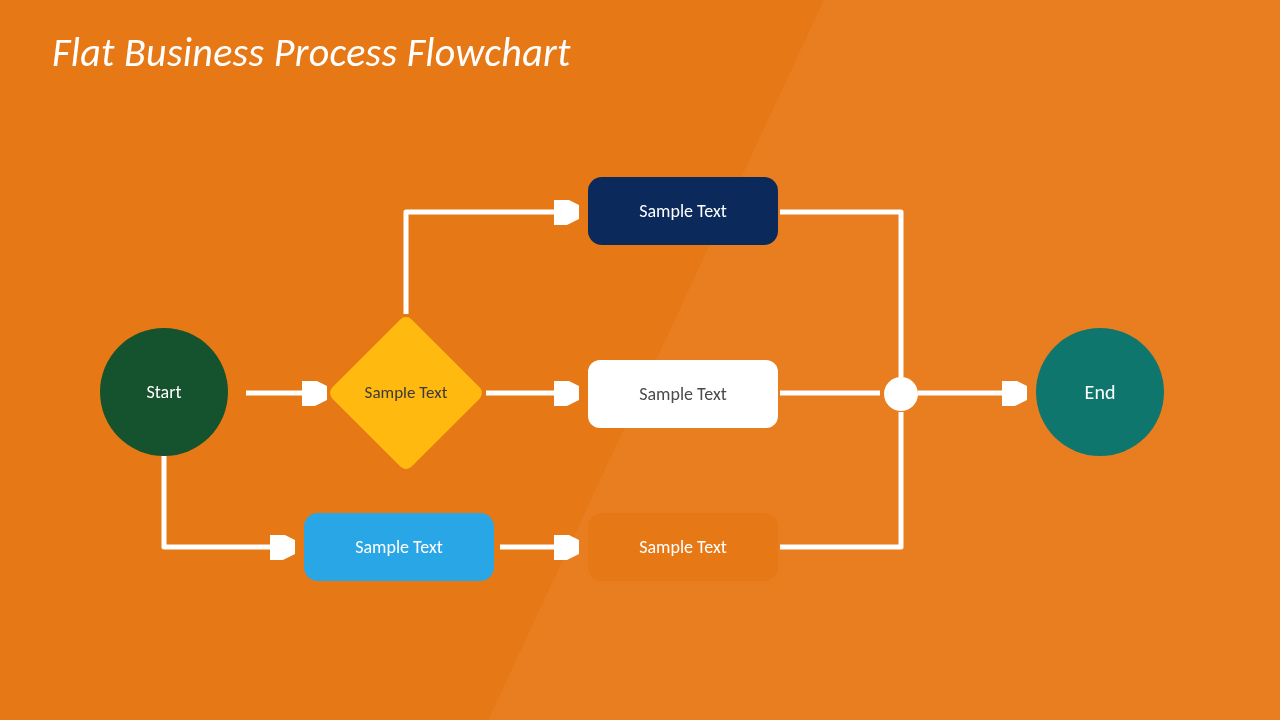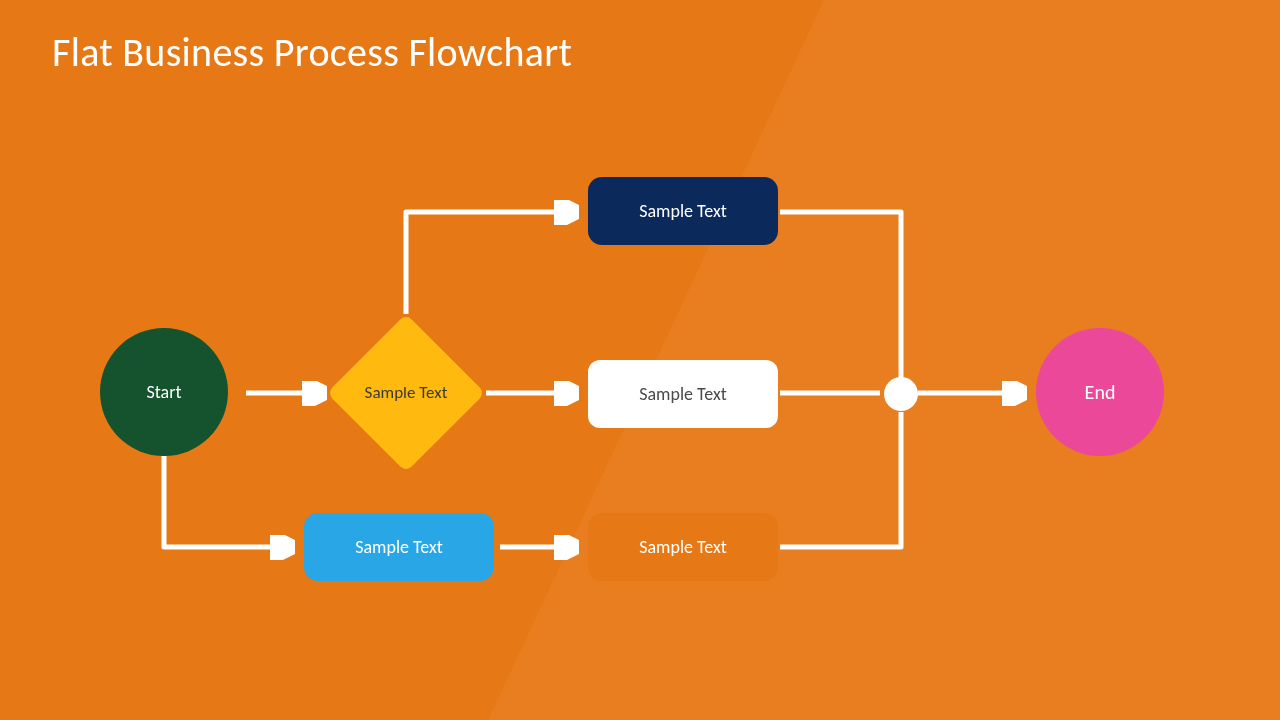--- a/index.html
+++ b/index.html
@@ -16,20 +16,21 @@
     background: linear-gradient(115deg, rgba(0,0,0,0) 0 51%, rgba(255,255,255,0.045) 51% 100%);
     pointer-events: none;
   }
   .title {
     position: absolute;
     left: 52px; top: 28px;
     font-size: 40px;
     font-weight: 300;
     color: #ffffff;
     letter-spacing: .3px;
+    font-style: italic;
   }
 
   .node {
     position: absolute;
     display: flex;
     align-items: center;
     justify-content: center;
     text-align: center;
     font-size: 18px;
     font-weight: 400;
@@ -62,21 +63,21 @@
 
   .start {
     width: 128px; height: 128px;
     left: 100px; top: 328px;
     background: #14532d;
     color: #fff;
   }
   .end {
     width: 128px; height: 128px;
     left: 1036px; top: 328px;
-    background: #ec4899;
+    background: #0f766e;
     color: #fff;
     font-size: 20px;
   }
 
   
   .decision-wrap {
     position: absolute;
     left: 328px; top: 315px;
     width: 156px; height: 156px;
   }

